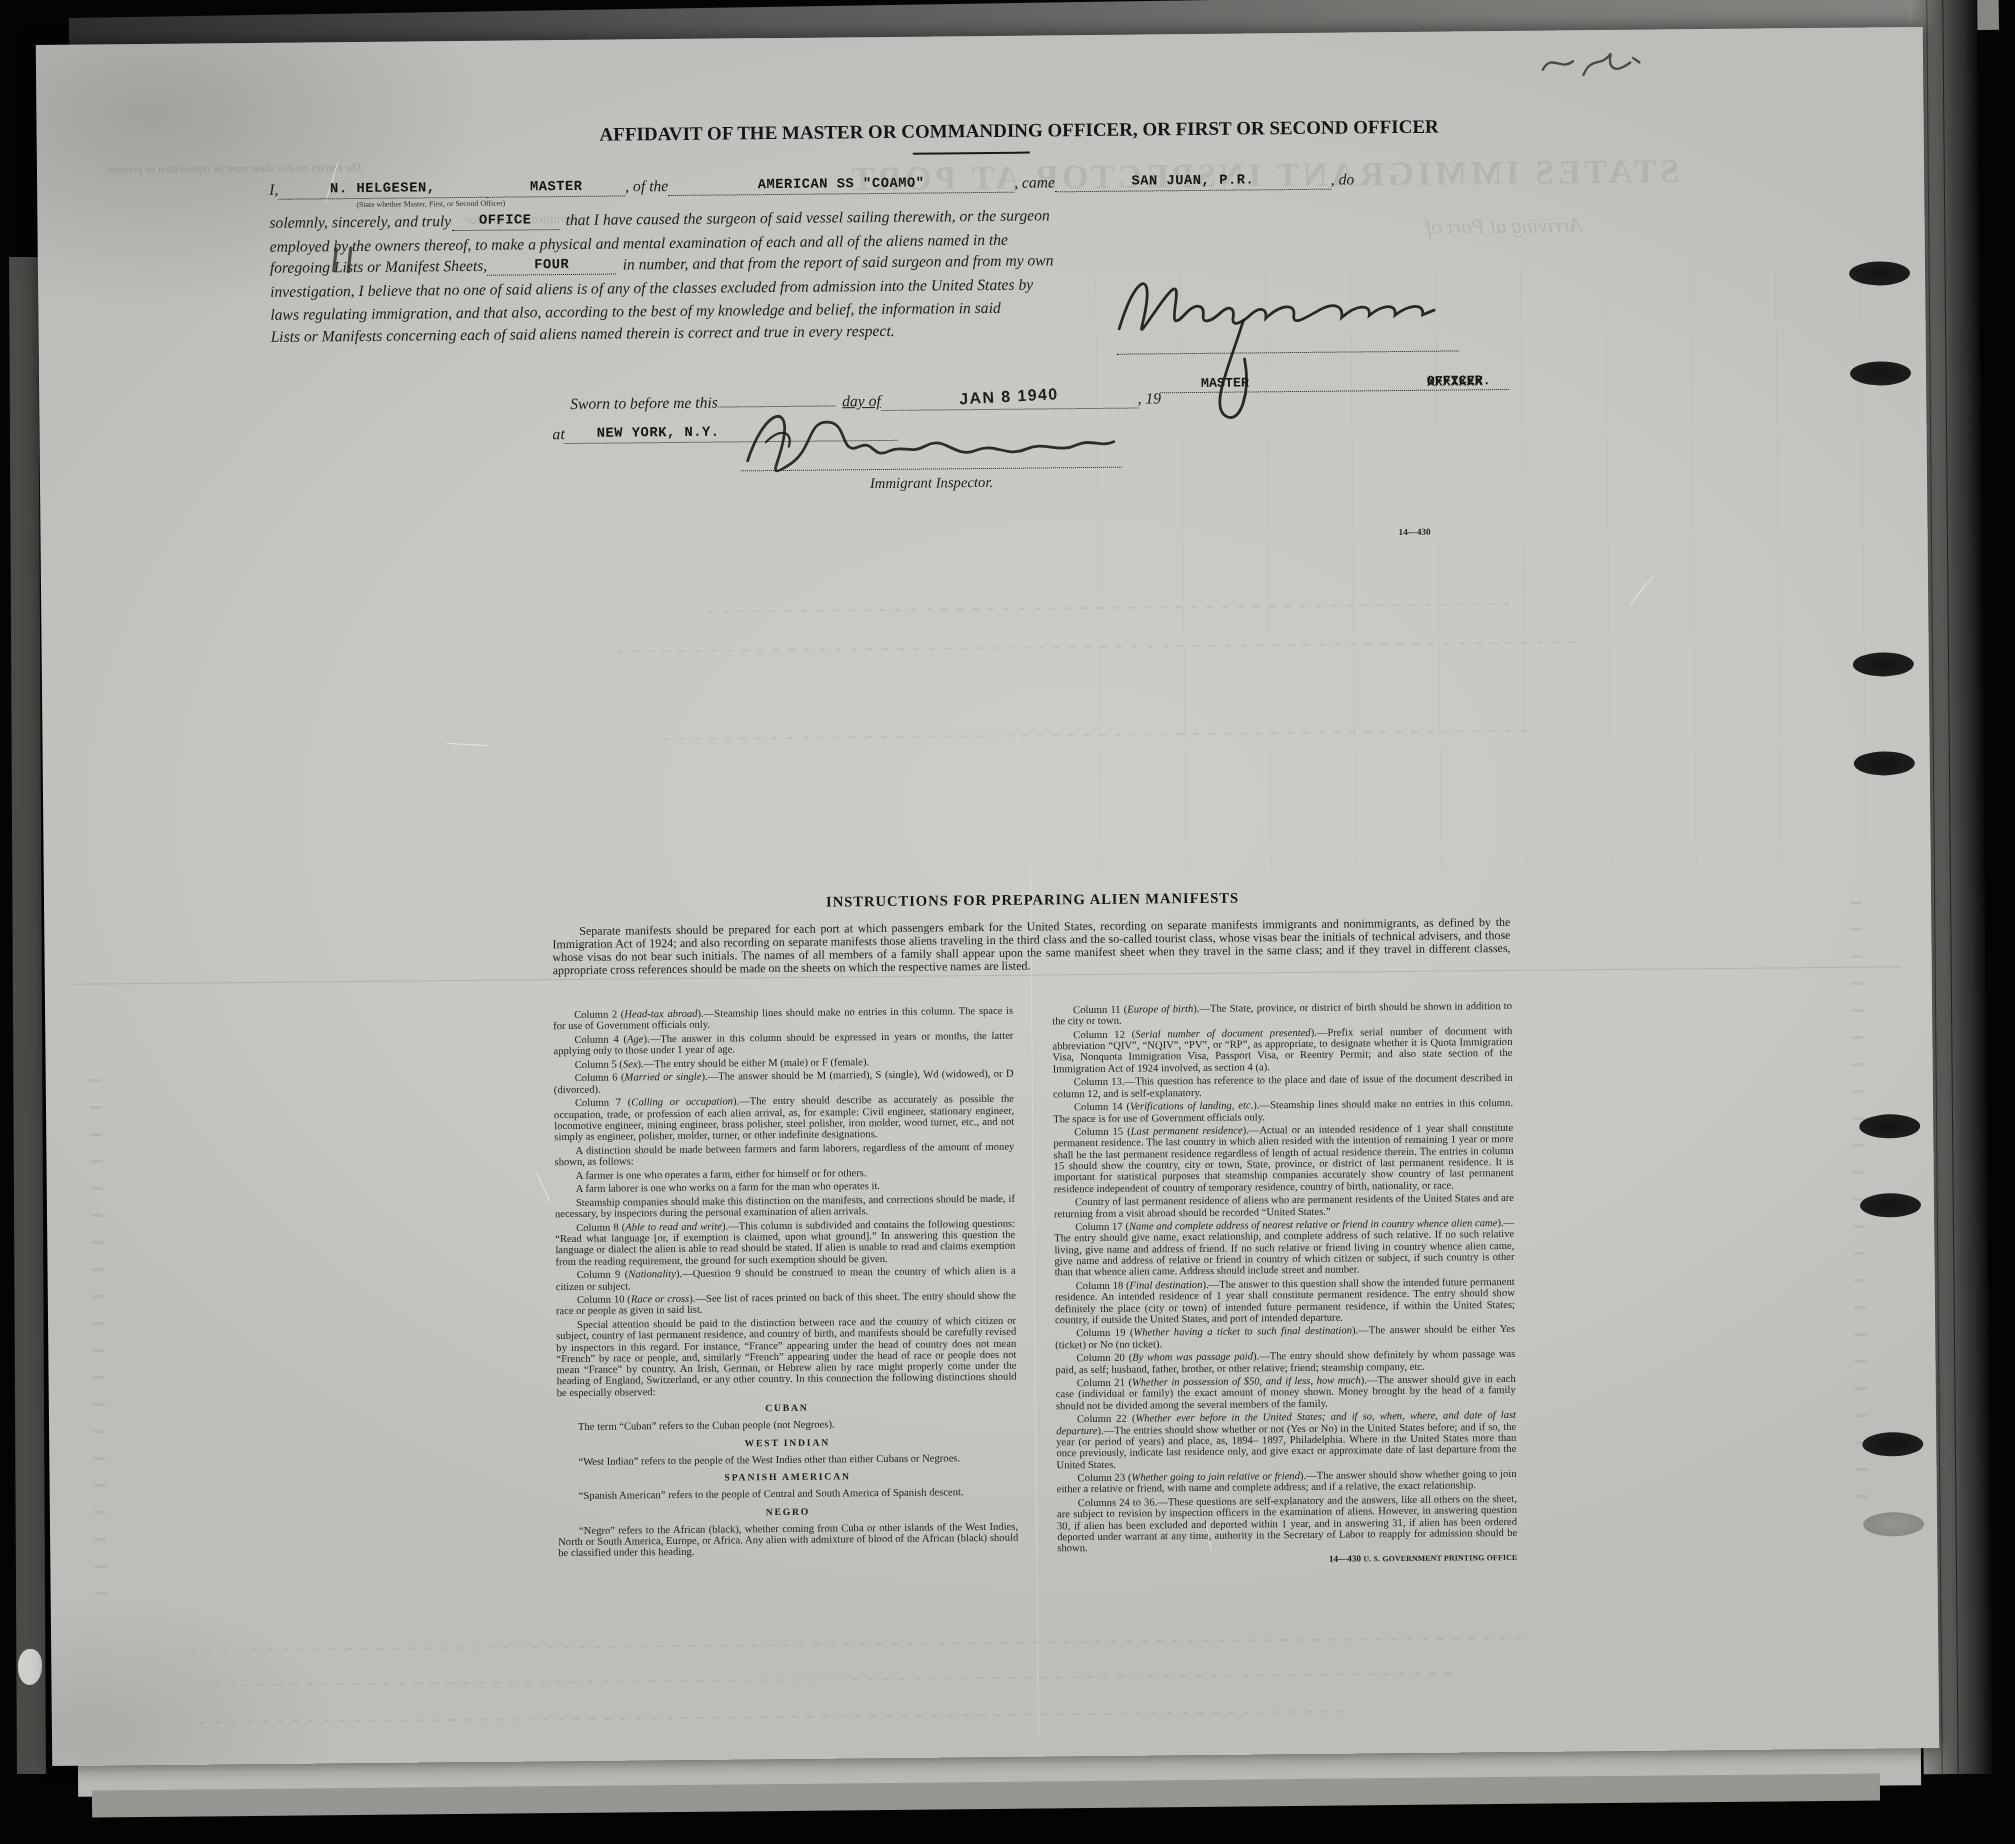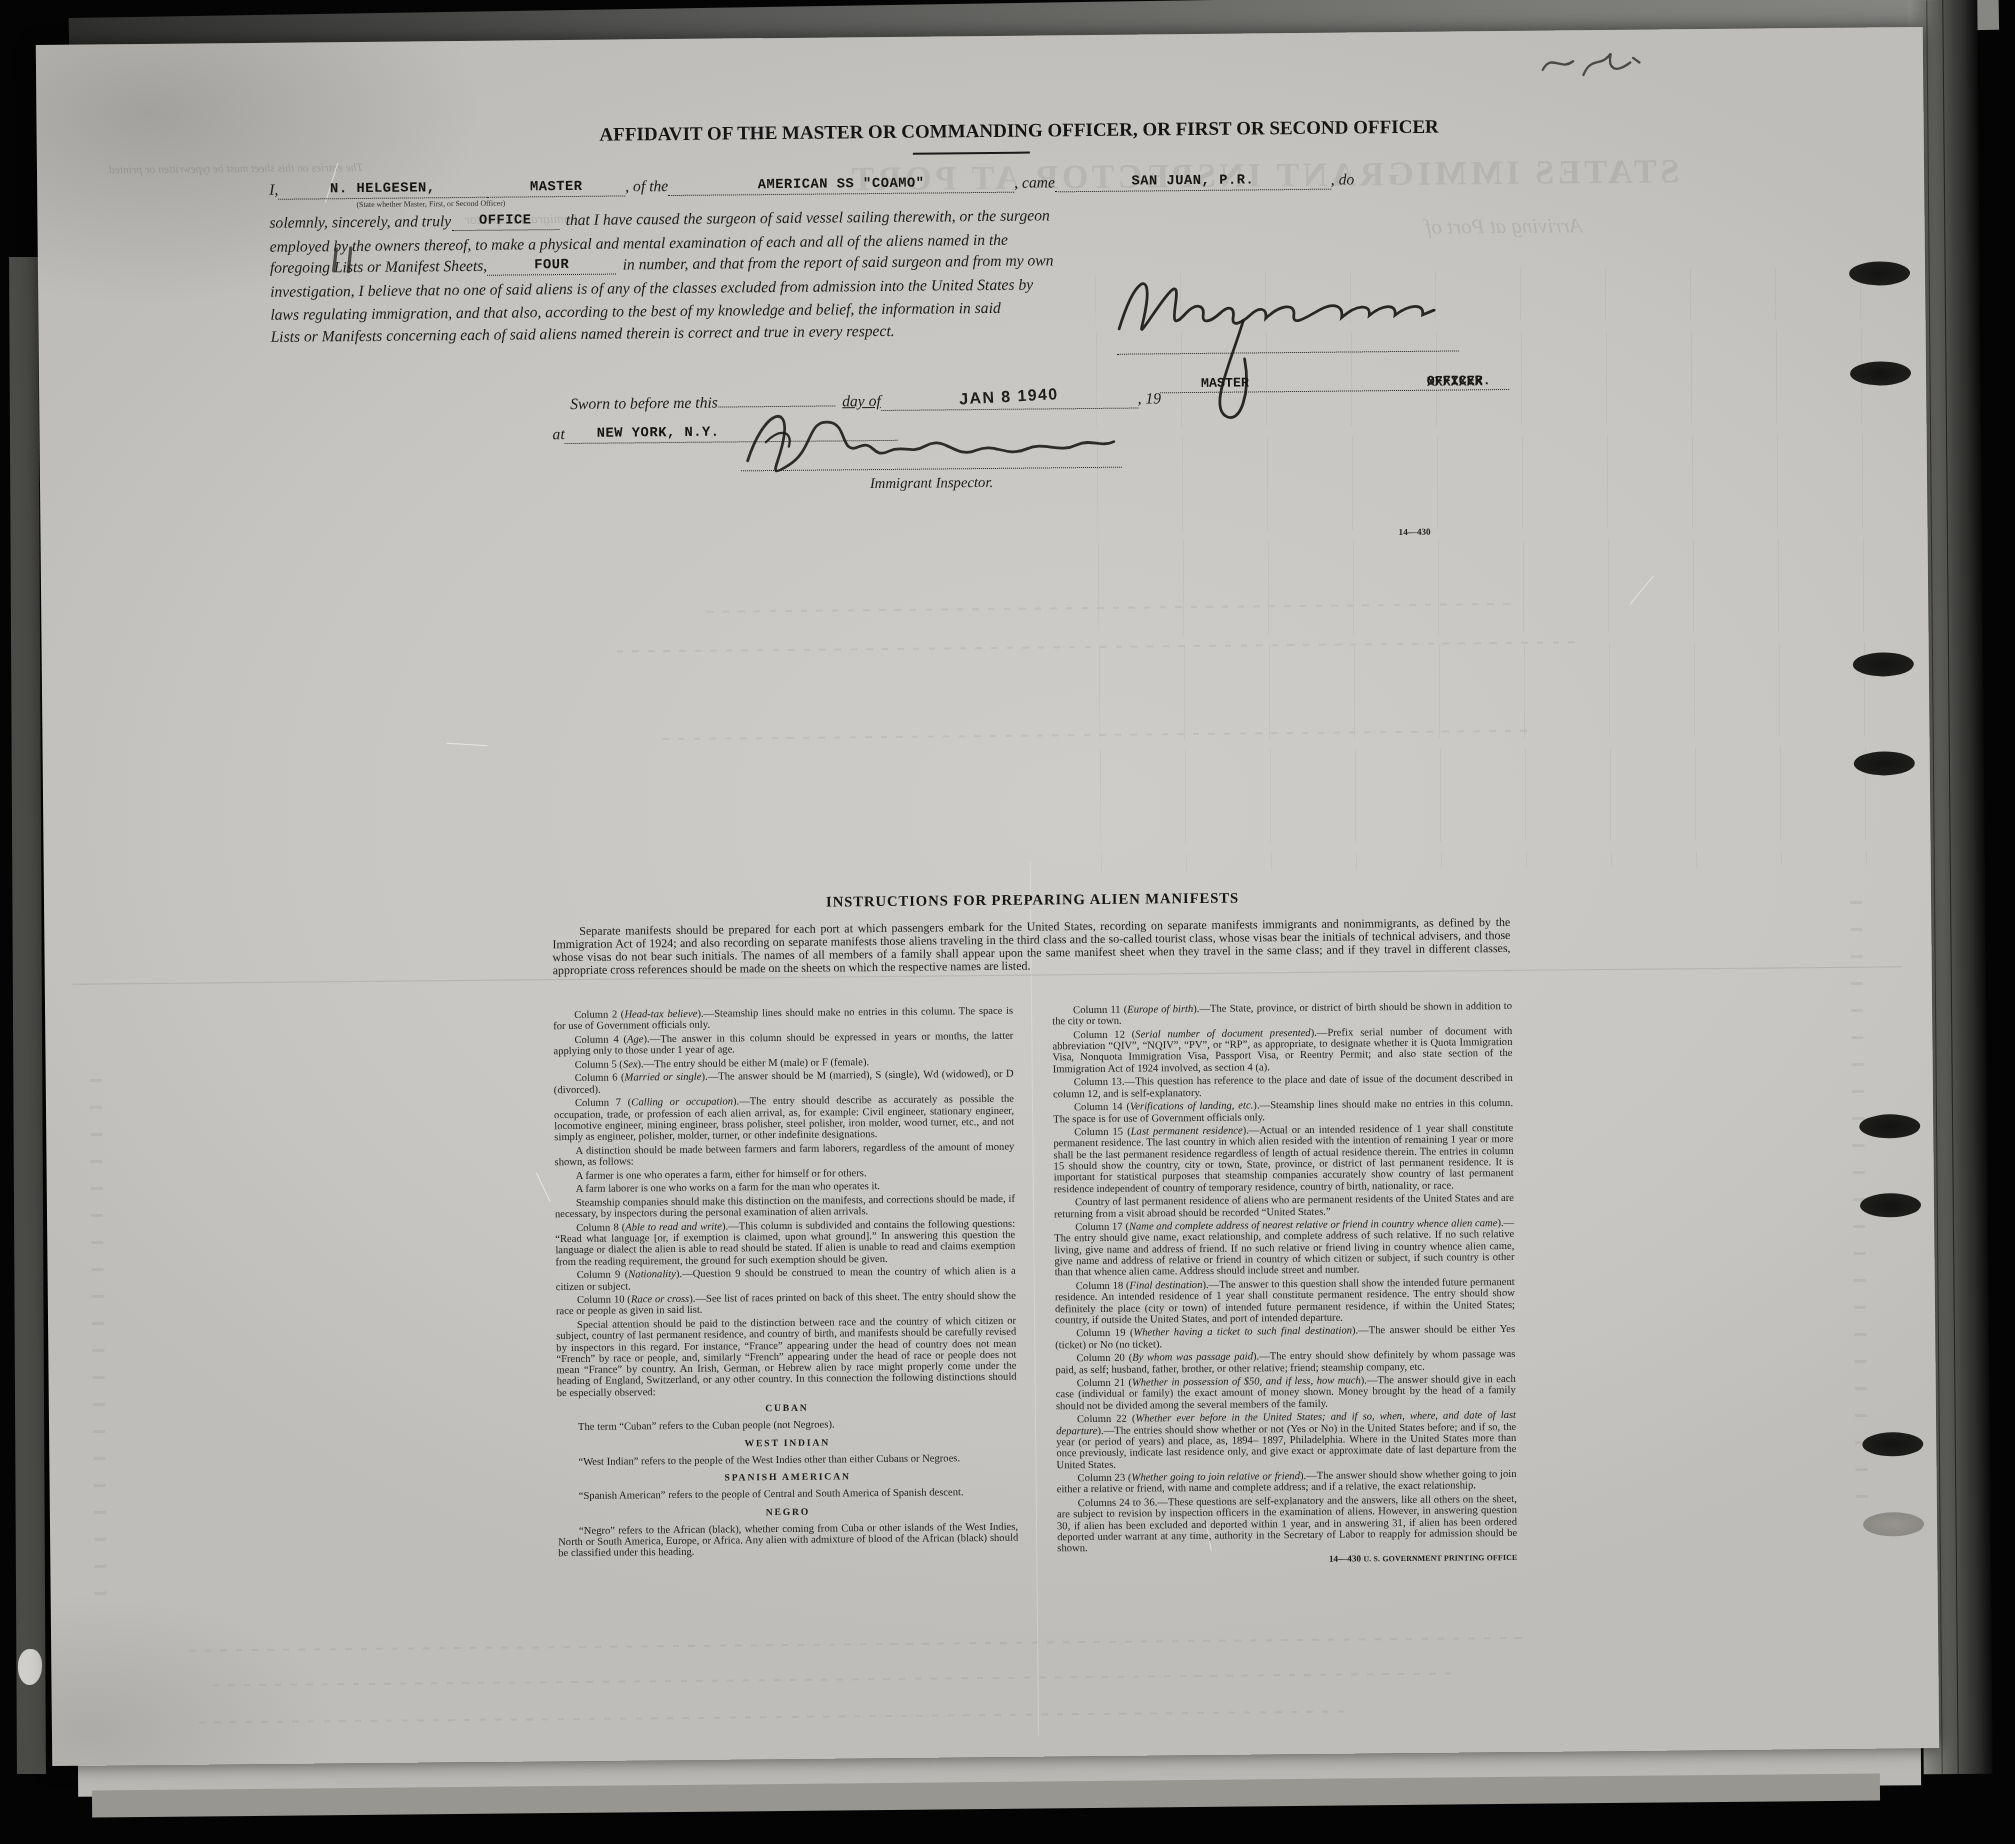--- a/index.html
+++ b/index.html
@@ -226,21 +226,21 @@
       <path d="M100 120 C 130 90, 160 95, 150 130" stroke="#1b1b19" stroke-width="5" fill="none" opacity="0.9" stroke-linecap="round"></path>
     </svg>
     <div class="sigline insp-line"></div>
     <div class="insp-label">Immigrant Inspector.</div>
     <div class="formnum-a">14—430</div>
 
     <div class="ins-head">INSTRUCTIONS FOR PREPARING ALIEN MANIFESTS</div>
     <div class="ins-intro">Separate manifests should be prepared for each port at which passengers embark for the United States, recording on separate manifests immigrants and nonimmigrants, as defined by the Immigration Act of 1924; and also recording on separate manifests those aliens traveling in the third class and the so-called tourist class, whose visas bear the initials of technical advisers, and those whose visas do not bear such initials.  The names of all members of a family shall appear upon the same manifest sheet when they travel in the same class; and if they travel in different classes, appropriate cross references should be made on the sheets on which the respective names are listed.</div>
 
     <div class="col col-left">
-        <p>Column 2 (<i>Head-tax believe</i>).—Steamship lines should make no entries in this column.   The space is for use of Government officials only.</p>
+        <p>Column 2 (<i>Head-tax abroad</i>).—Steamship lines should make no entries in this column.   The space is for use of Government officials only.</p>
         <p>Column 4 (<i>Age</i>).—The answer in this column should be expressed in years or months, the latter applying only to those under 1 year of age.</p>
         <p>Column 5 (<i>Sex</i>).—The entry should be either M (male) or F (female).</p>
         <p>Column 6 (<i>Married or single</i>).—The answer should be M (married), S (single), Wd (widowed), or D (divorced).</p>
         <p>Column 7 (<i>Calling or occupation</i>).—The entry should describe as accurately as possible the occupation, trade, or profession of each alien arrival, as, for example: Civil engineer, stationary engineer, locomotive engineer, mining engineer, brass polisher, steel polisher, iron molder, wood turner, etc., and not simply as engineer, polisher, molder, turner, or other indefinite designations.</p>
         <p>A distinction should be made between farmers and farm laborers, regardless of the amount of money shown, as follows:</p>
         <p>A farmer is one who operates a farm, either for himself or for others.</p>
         <p>A farm laborer is one who works on a farm for the man who operates it.</p>
         <p>Steamship companies should make this distinction on the manifests, and corrections should be made, if necessary, by inspectors during the personal examination of alien arrivals.</p>
         <p>Column 8 (<i>Able to read and write</i>).—This column is subdivided and contains the following questions: “Read what language [or, if exemption is claimed, upon what ground].”  In answering this question the language or dialect the alien is able to read should be stated.  If alien is unable to read and claims exemption from the reading requirement, the ground for such exemption should be given.</p>
         <p>Column 9 (<i>Nationality</i>).—Question 9 should be construed to mean the country of which alien is a citizen or subject.</p>

